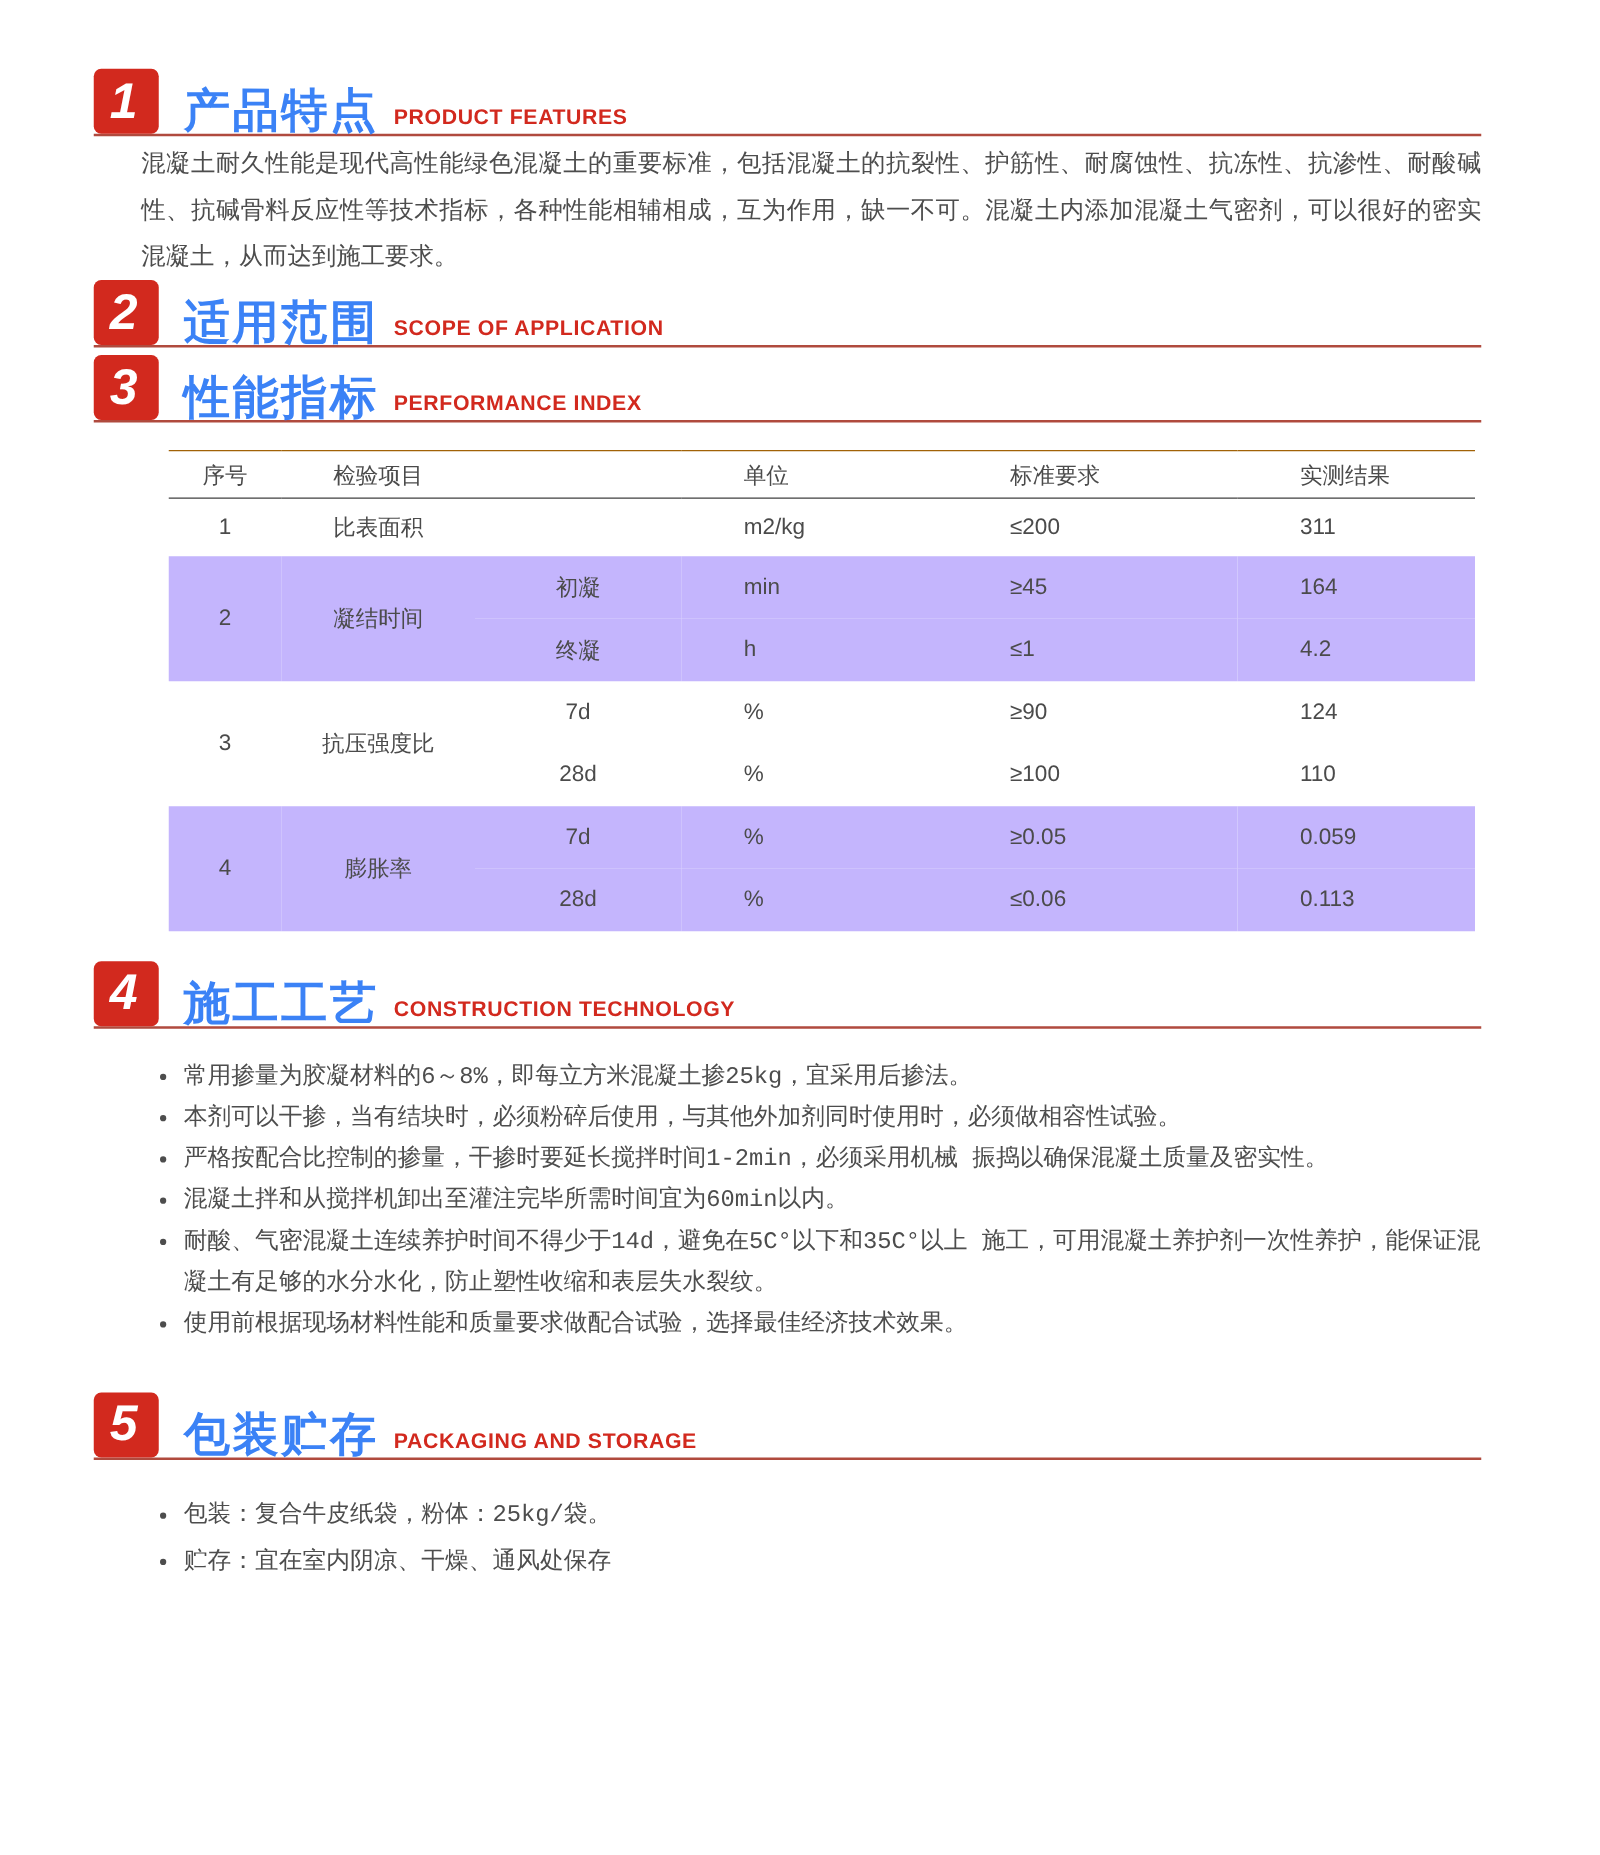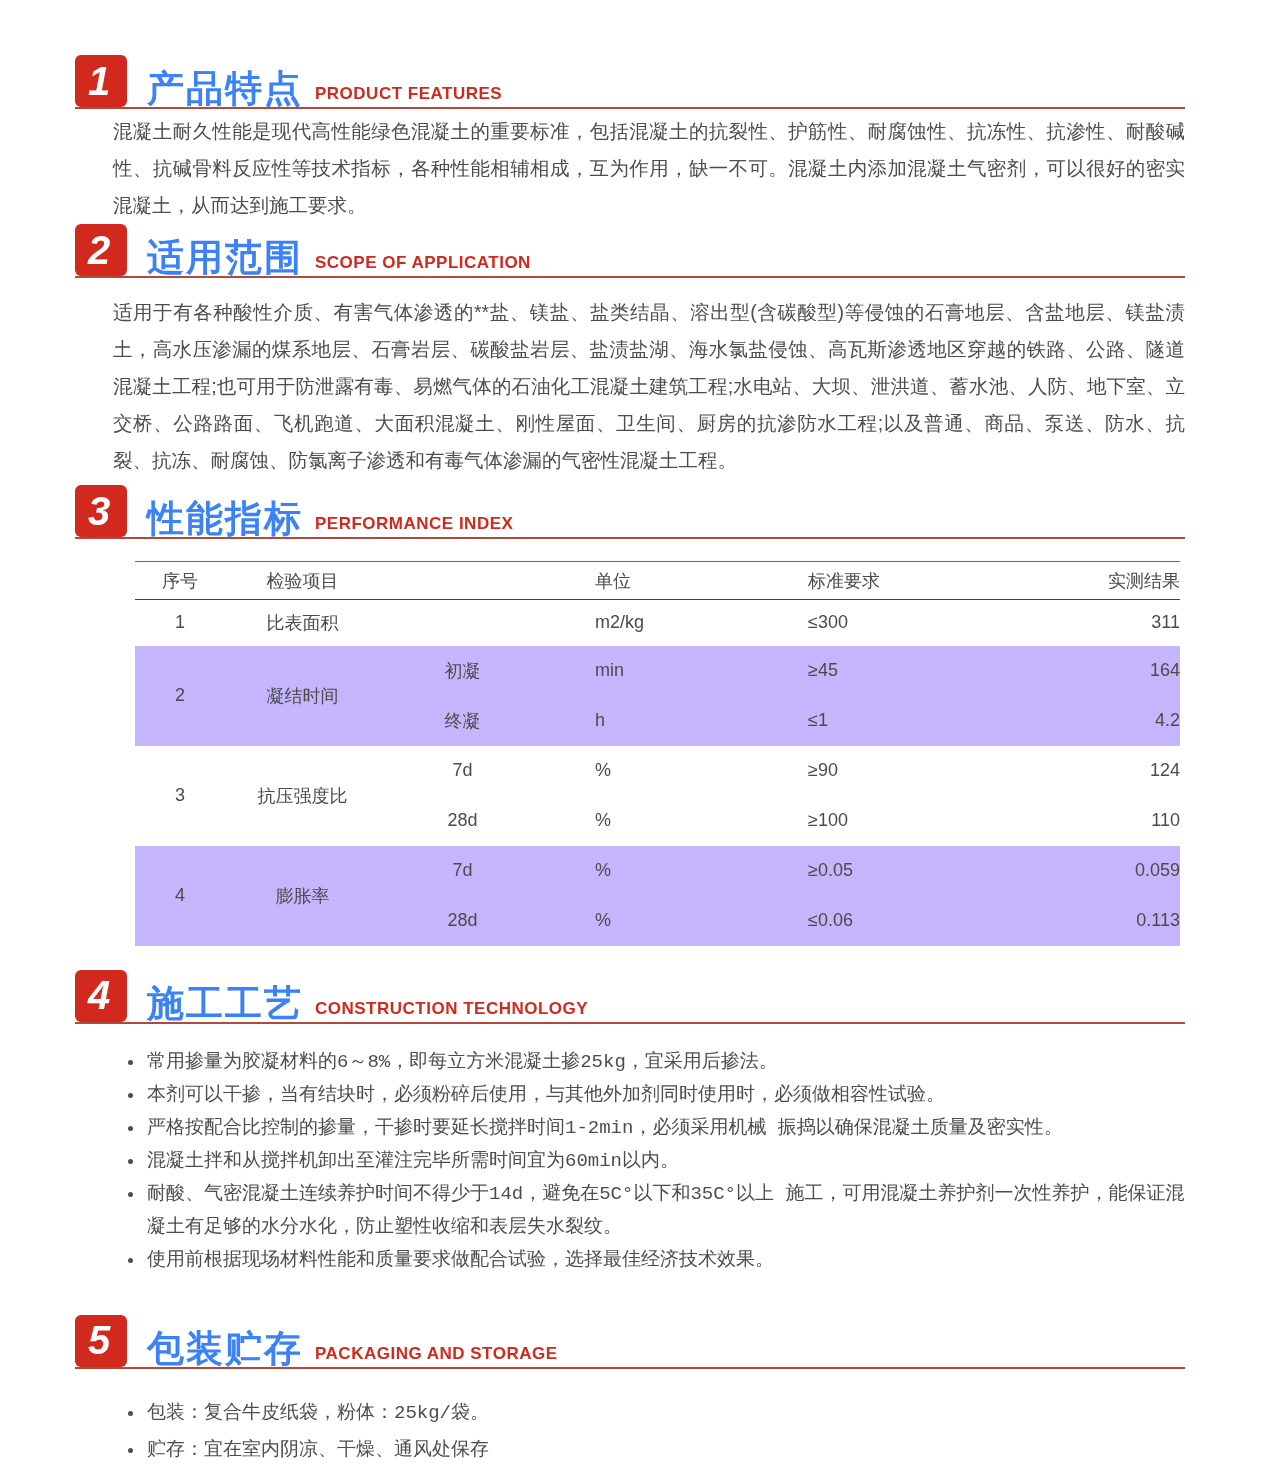--- a/index.html
+++ b/index.html
@@ -81,21 +81,21 @@
   .perf-table thead tr { height: 38px; }
   .perf-table thead th {
     border-top: 1px solid #a16207;
     border-bottom: 1px solid #404040;
     text-align: center;
   }
   .perf-table .r-first { height: 46px; }
   .perf-table .r-sub { height: 50px; }
   .perf-table .c-unit, .perf-table thead .h-unit { text-align: left; padding-left: 50px; }
   .perf-table .c-std,  .perf-table thead .h-std  { text-align: left; padding-left: 48px; }
-  .perf-table .c-res,  .perf-table thead .h-res  { text-align: right; padding-left: 50px; }
+  .perf-table .c-res,  .perf-table thead .h-res  { text-align: left; padding-left: 50px; }
   .perf-table tr.gray td { background: #c4b5fd; }
 
   
   .bullets {
     list-style: none;
     margin: 22px 0 0 50px;
     width: 1060px;
     font-size: 19px;
     line-height: 33px;
     color: #4d4d4d;
@@ -126,21 +126,20 @@
     </div>
     <p class="para">混凝土耐久性能是现代高性能绿色混凝土的重要标准，包括混凝土的抗裂性、护筋性、耐腐蚀性、抗冻性、抗渗性、耐酸碱性、抗碱骨料反应性等技术指标，各种性能相辅相成，互为作用，缺一不可。混凝土内添加混凝土气密剂，可以很好的密实混凝土，从而达到施工要求。</p>
   </section>
 
   <section id="s2">
     <div class="sec-head">
       <div class="sec-num">2</div>
       <div class="sec-zh">适用范围</div>
       <div class="sec-en">SCOPE OF APPLICATION</div>
     </div>
-    <p class="para">适用于有各种酸性介质、有害气体渗透的**盐、镁盐、盐类结晶、溶出型(含碳酸型)等侵蚀的石膏地层、含盐地层、镁盐渍土，高水压渗漏的煤系地层、石膏岩层、碳酸盐岩层、盐渍盐湖、海水氯盐侵蚀、高瓦斯渗透地区穿越的铁路、公路、隧道混凝土工程;也可用于防泄露有毒、易燃气体的石油化工混凝土建筑工程;水电站、大坝、泄洪道、蓄水池、人防、地下室、立交桥、公路路面、飞机跑道、大面积混凝土、刚性屋面、卫生间、厨房的抗渗防水工程;以及普通、商品、泵送、防水、抗裂、抗冻、耐腐蚀、防氯离子渗透和有毒气体渗漏的气密性混凝土工程。</p>
   </section>
 
   <section id="s3">
     <div class="sec-head">
       <div class="sec-num">3</div>
       <div class="sec-zh">性能指标</div>
       <div class="sec-en">PERFORMANCE INDEX</div>
     </div>
 
     <table class="perf-table">
@@ -161,21 +160,21 @@
           <th class="h-std">标准要求</th>
           <th class="h-res">实测结果</th>
         </tr>
       </thead>
       <tbody>
         <tr class="r-first">
           <td>1</td>
           <td>比表面积</td>
           <td></td>
           <td class="c-unit">m2/kg</td>
-          <td class="c-std">≤300</td>
+          <td class="c-std">≤200</td>
           <td class="c-res">311</td>
         </tr>
 
         <tr class="r-sub gray">
           <td rowspan="2">2</td>
           <td rowspan="2">凝结时间</td>
           <td>初凝</td>
           <td class="c-unit">min</td>
           <td class="c-std">≥45</td>
           <td class="c-res">164</td>

